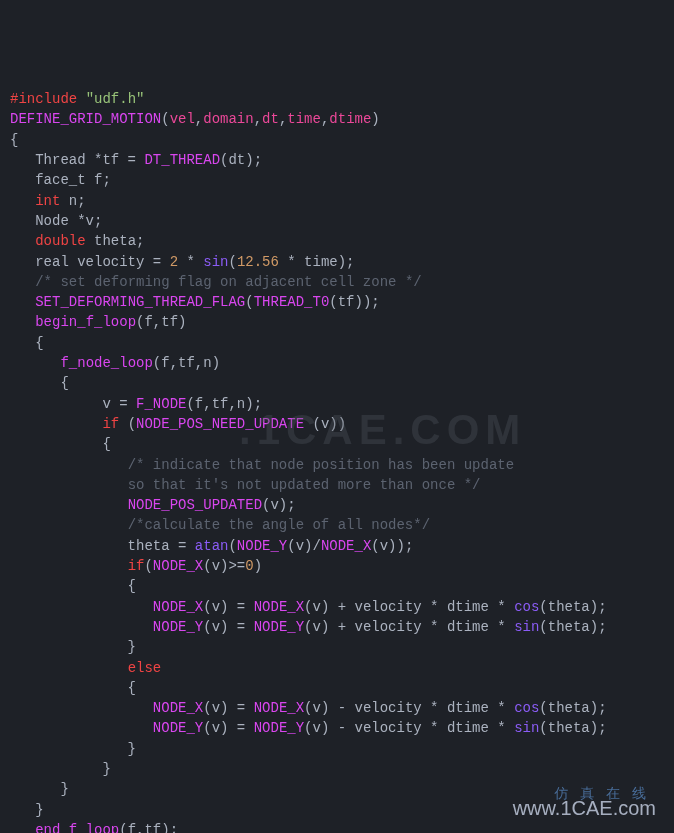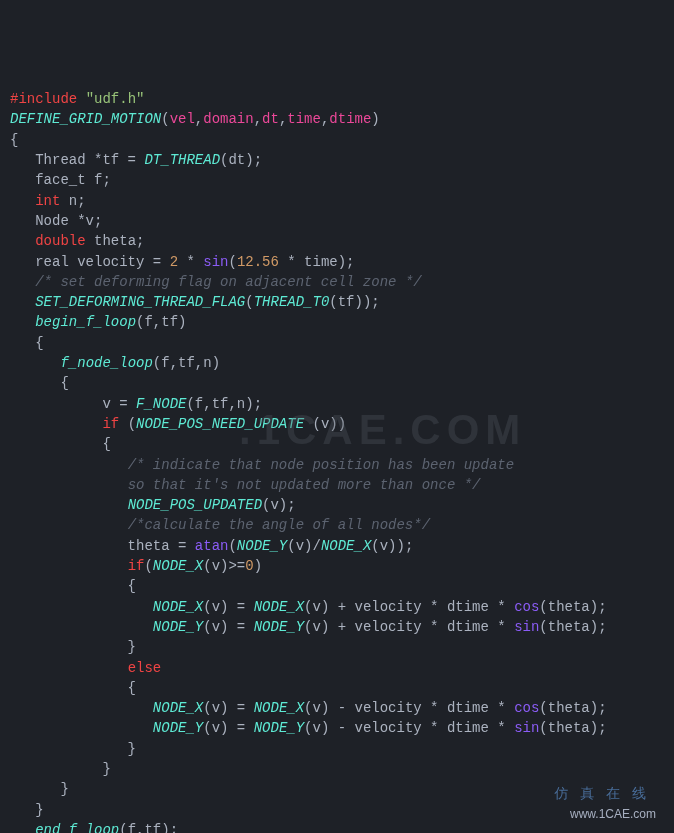--- a/index.html
+++ b/index.html
@@ -15,43 +15,43 @@
       color: #abb2bf;
       width: 674px;
       height: 833px;
       padding: 8px 10px;
       overflow: hidden;
       position: relative;
       white-space: pre;
     }
     .kw { color: #ef4444; }          
     .str { color: #98c379; }         
-    .fn { color: #5eead4; font-style: italic; }          
+    .fn { color: #d946ef; }          
     .fn2 { color: #8b5cf6; }         
     .num { color: #d19a66; }         
-    .comment { color: #5c6370; font-style: italic; }
+    .comment { color: #5c6370; }
     .punc { color: #abb2bf; }        
     .param { color: #ec4899; }
     .watermark1 {
       position: absolute;
       top: 400px;
       left: 239px;
       font-size: 42px;
       font-weight: bold;
       color: rgba(80, 85, 95, 0.35);
       font-family: Arial, sans-serif;
       letter-spacing: 6px;
       pointer-events: none;
       white-space: nowrap;
     }
     .watermark2 {
       position: absolute;
       bottom: 10px;
       right: 18px;
-      font-size: 12px;
+      font-size: 20px;
       color: rgba(200, 210, 230, 0.8);
       font-family: Arial, sans-serif;
       pointer-events: none;
     }
     .watermark-icons {
       position: absolute;
       bottom: 30px;
       right: 24px;
       font-size: 14px;
       color: rgba(90, 140, 200, 0.7);

